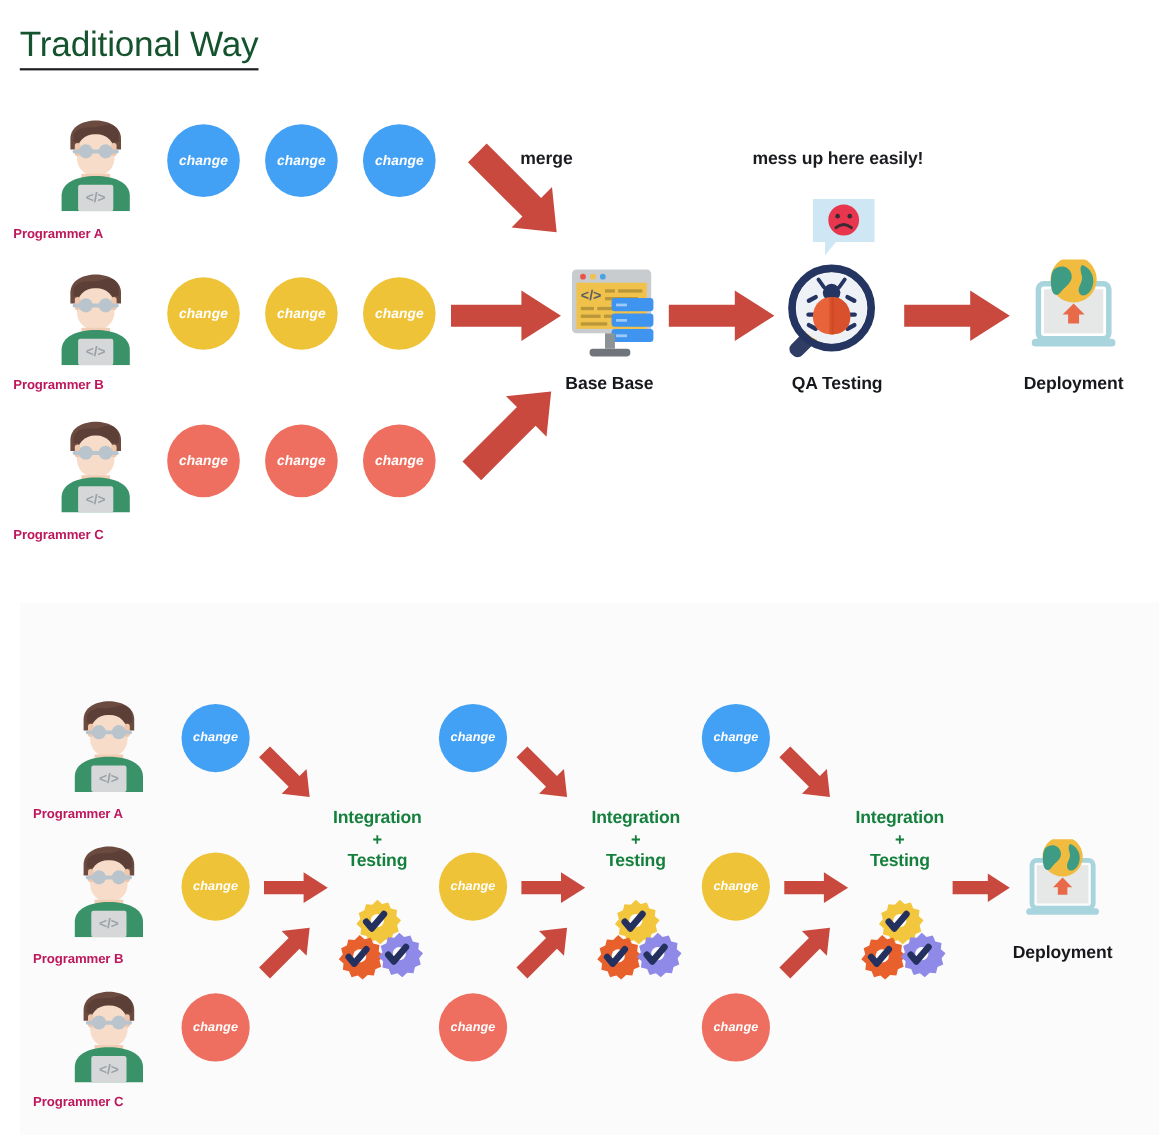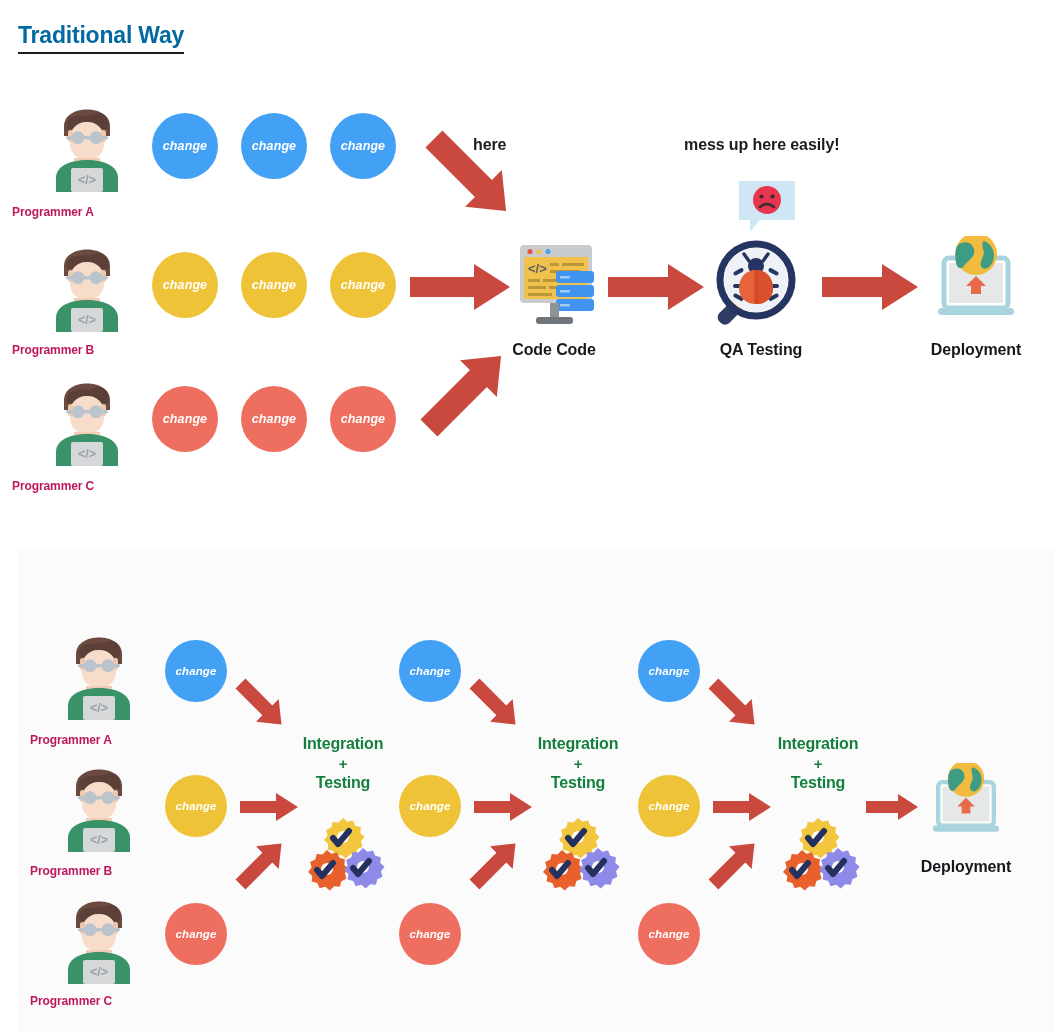--- a/index.html
+++ b/index.html
@@ -16,21 +16,21 @@
   .section{position:absolute;left:0;width:1054px;}
   #section-traditional{top:0;height:548px;background:#ffffff;}
   #section-cicd{top:548px;height:484px;background:#fbfbfb;}
   #section-cicd::before{
     content:"";position:absolute;left:0;top:0;width:18px;height:484px;background:#ffffff;
   }
 
   
   .heading{
     position:absolute;
-    font-size:23px;font-weight:bold;color:#0369a1;
+    font-size:32px;font-weight:normal;color:#14532d;
     letter-spacing:-0.2px;white-space:nowrap;
   }
   .heading .ul{
     display:inline-block;border-bottom:2.5px solid #1b1d21;padding-bottom:3px;
   }
 
   
   .avatar{position:absolute;width:86px;height:96px;}
   .avatar svg{display:block;width:86px;height:96px;}
 
@@ -151,21 +151,21 @@
     <div class="change red" style="left:241px;top:386px;width:66px;height:66px;font-size:12.5px;">change</div>
     <div class="change red" style="left:330px;top:386px;width:66px;height:66px;font-size:12.5px;">change</div>
 
     <div class="arrow" style="left:415px;top:125px;">
       <svg width="110" height="100" viewBox="0 0 110 100">
         <g transform="rotate(45 55 50)">
           <path d="M4 38 L74 38 L74 24 L106 50 L74 76 L74 62 L4 62 Z" fill="#c9493f"></path>
         </g>
       </svg>
     </div>
-    <div class="note" style="left:473px;top:136px;">here</div>
+    <div class="note" style="left:473px;top:136px;">merge</div>
 
     <div class="arrow" style="left:410px;top:264px;">
       <svg width="100" height="46" viewBox="0 0 100 46">
         <path d="M0 13 L64 13 L64 0 L100 23 L64 46 L64 33 L0 33 Z" fill="#c9493f"></path>
       </svg>
     </div>
 
     <div class="arrow" style="left:412px;top:342px;">
       <svg width="106" height="100" viewBox="0 0 106 100">
         <g transform="rotate(-45 53 50)">
@@ -195,21 +195,21 @@
           <rect x="54" y="33" width="10" height="2.5" fill="#9fcaf7"></rect>
           <rect x="50" y="42" width="38" height="12" rx="3" fill="#3f94f0"></rect>
           <rect x="54" y="47" width="10" height="2.5" fill="#9fcaf7"></rect>
           <rect x="50" y="56" width="38" height="12" rx="3" fill="#3f94f0"></rect>
           <rect x="54" y="61" width="10" height="2.5" fill="#9fcaf7"></rect>
         </g>
         <rect x="44" y="60" width="9" height="14" fill="#8d9296"></rect>
         <rect x="30" y="74" width="37" height="7" rx="3" fill="#6f757a"></rect>
       </svg>
     </div>
-    <div class="caption" style="left:506px;top:341px;width:96px;">Code Code</div>
+    <div class="caption" style="left:506px;top:341px;width:96px;">Base Base</div>
 
     <div class="arrow" style="left:608px;top:264px;">
       <svg width="96" height="46" viewBox="0 0 96 46">
         <path d="M0 13 L60 13 L60 0 L96 23 L60 46 L60 33 L0 33 Z" fill="#c9493f"></path>
       </svg>
     </div>
 
     <div class="icon-node" style="left:736px;top:178px;">
       <svg width="62" height="58" viewBox="0 0 62 58">
         <path d="M3 3 H59 V42 H24 L14 54 L14 42 H3 Z" fill="#cfe6f5"></path>

